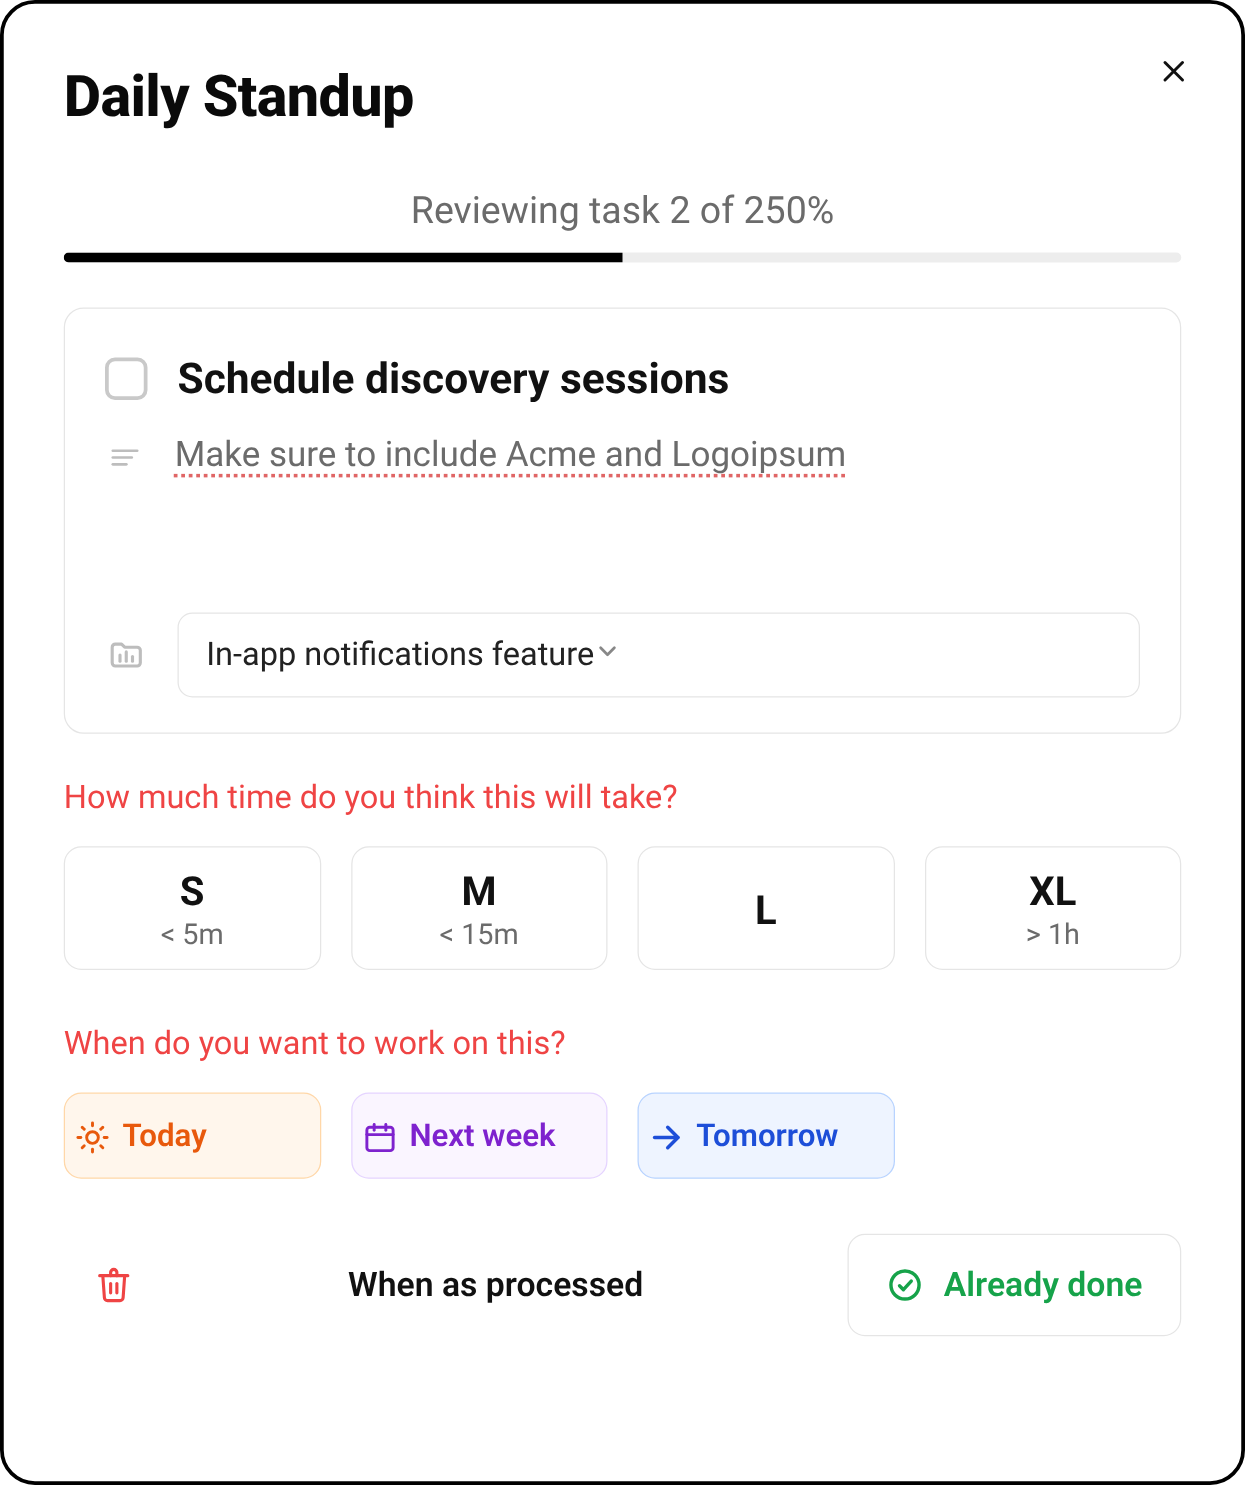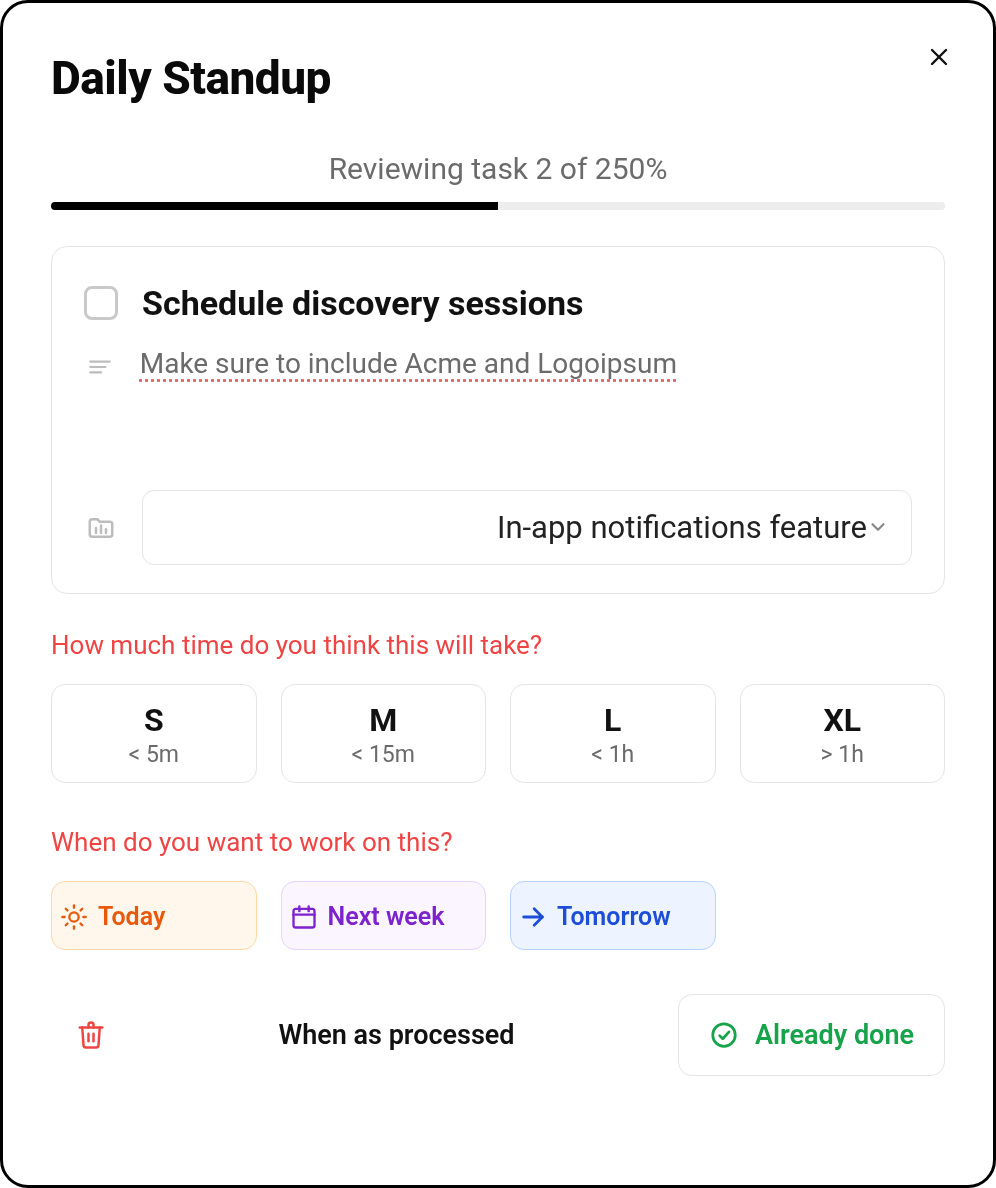--- a/index.html
+++ b/index.html
@@ -76,21 +76,21 @@
     flex-shrink: 0;
     cursor: pointer;
   }
   .task-title {
     font-size: 34px;
     font-weight: 700;
     color: #111;
   }
   .task-desc-row {
     display: flex;
-    align-items: flex-end;
+    align-items: center;
     gap: 24px;
     margin-bottom: 110px;
   }
   .task-desc-row .icon-slot {
     width: 34px;
     display: flex;
     justify-content: center;
     color: #bdbdbd;
     padding-top: 4px;
   }
@@ -116,24 +116,24 @@
     width: 34px;
     display: flex;
     justify-content: center;
     color: #bdbdbd;
   }
   .project-select {
     flex: 1;
     border: 1.5px solid #e5e5e5;
     border-radius: 12px;
     padding: 18px 22px;
-    font-size: 31px;
+    font-size: 26px;
     color: #222;
     display: flex;
-    justify-content: flex-end;
+    justify-content: flex-start;
     align-items: center;
     cursor: pointer;
     background: #fff;
   }
   .project-select .chev { color: #888; }
 
   .section-label {
     font-size: 26px;
     color: #ef4444;
     margin: 14px 0 24px 0;
@@ -313,21 +313,20 @@
   <button class="size-btn">
     <span class="big">S</span>
     <span class="sub">&lt; 5m</span>
   </button>
   <button class="size-btn">
     <span class="big">M</span>
     <span class="sub">&lt; 15m</span>
   </button>
   <button class="size-btn">
     <span class="big">L</span>
-    <span class="sub">&lt; 1h</span>
   </button>
   <button class="size-btn">
     <span class="big">XL</span>
     <span class="sub">&gt; 1h</span>
   </button>
 </div>
 
 <div class="section-label">When do you want to work on this?</div>
 
 <div class="date-grid">

